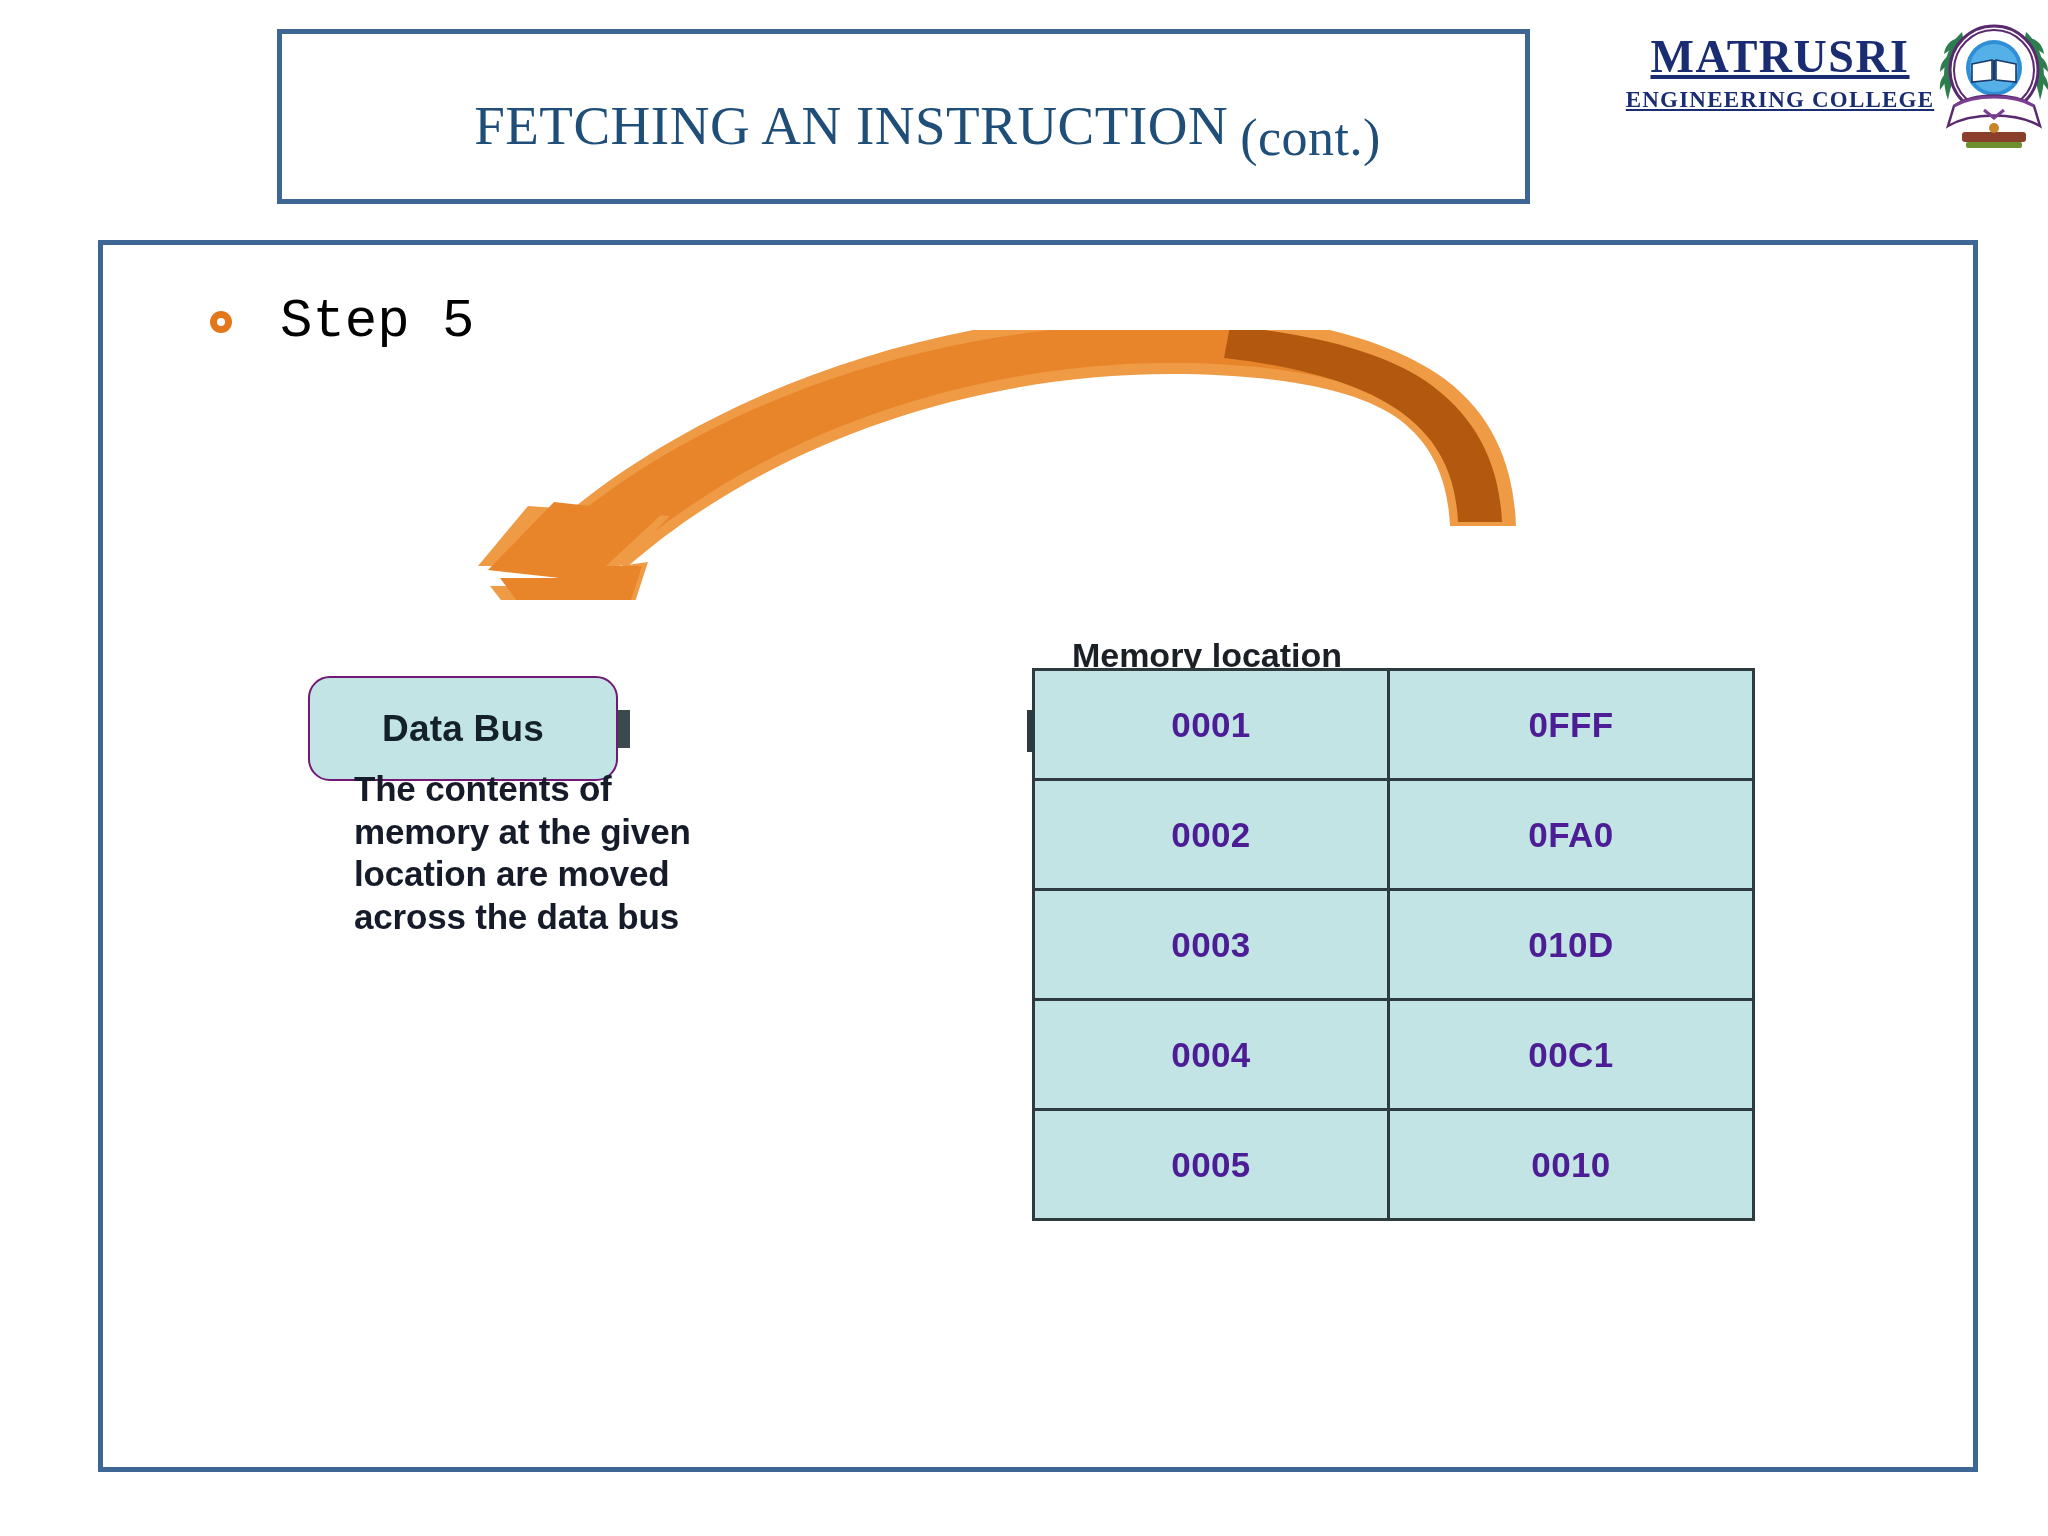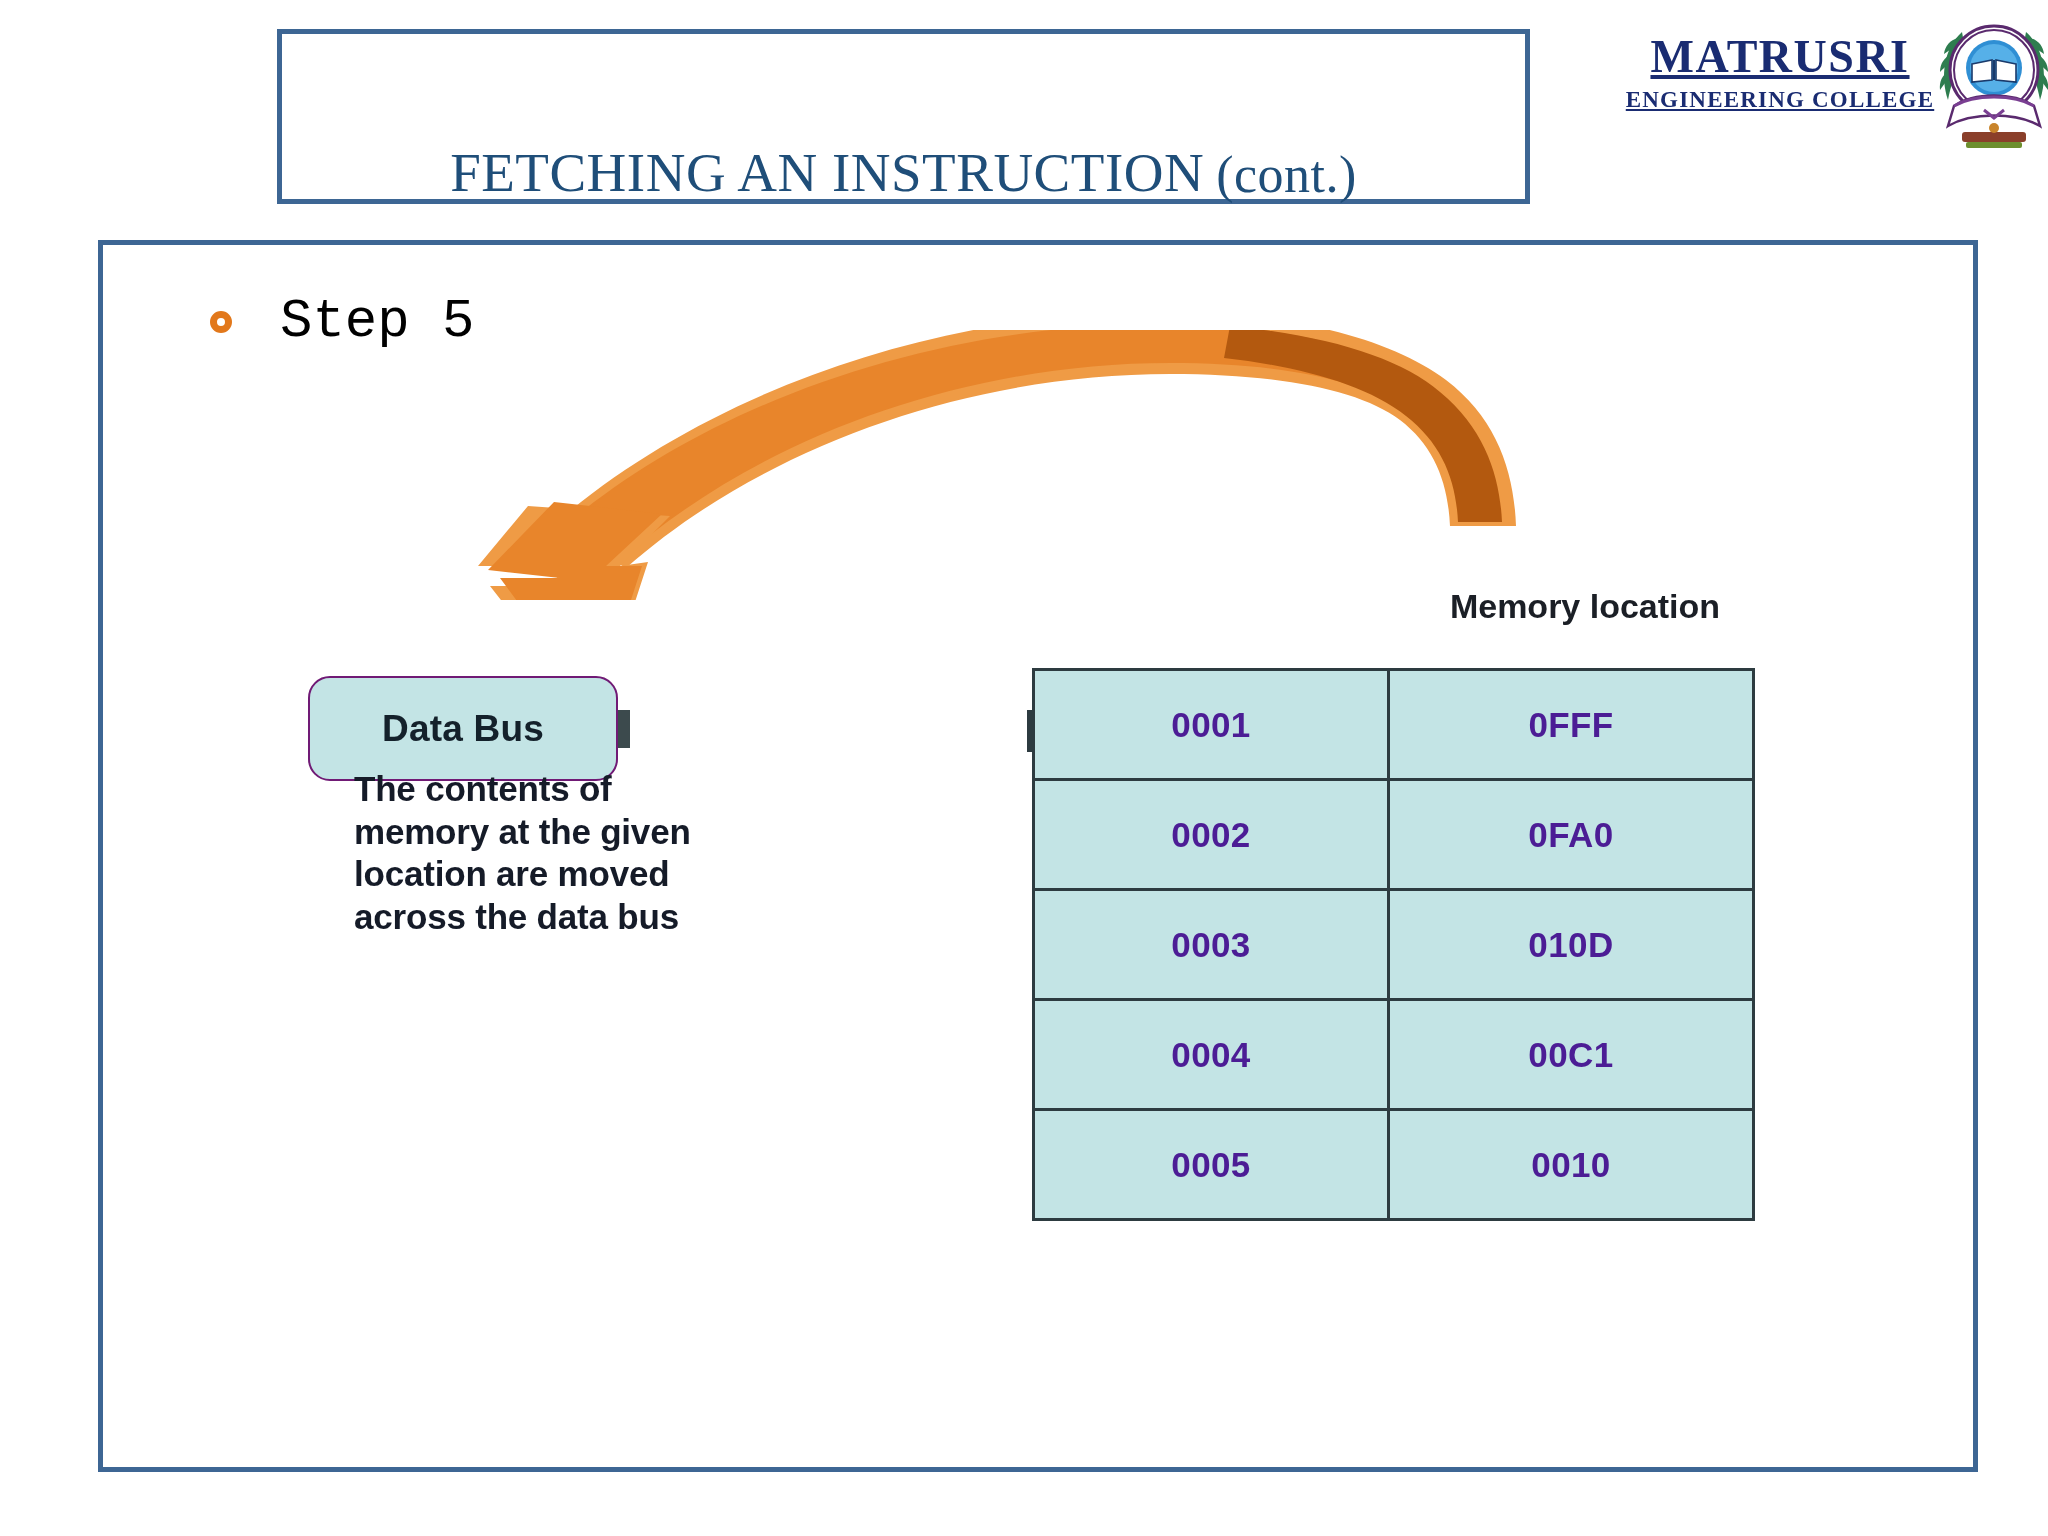--- a/index.html
+++ b/index.html
@@ -22,31 +22,32 @@
     top: 29px;
     width: 1253px;
     height: 175px;
     border: 5px solid #3d6694;
     background: #ffffff;
     box-sizing: border-box;
   }
   #title-text {
     position: absolute;
     left: 277px;
-    top: 29px;
+    top: 38px;
     width: 1253px;
     height: 175px;
     display: flex;
-    align-items: flex-end;
+    align-items: center;
     justify-content: center;
     color: #1f4e79;
     font-family: "Liberation Serif", serif;
     font-size: 55px;
     letter-spacing: 0.5px;
     white-space: nowrap;
+    padding-left: 24px;
   }
   #title-text .cont {
     font-size: 52px;
     margin-left: 12px;
     margin-top: 24px;
   }
 
   
   #logo {
     position: absolute;
@@ -167,27 +168,26 @@
     font-size: 35px;
     font-weight: bold;
     line-height: 1.22;
     letter-spacing: -0.2px;
   }
 
   
   #mem-headers {
     position: absolute;
     left: 1032px;
-    top: 587px;
+    top: 636px;
     width: 728px;
     display: flex;
     color: #1b1f26;
     font-size: 34px;
     font-weight: bold;
-    justify-content: flex-end;
   }
   #mem-headers .h-loc {
     width: 350px;
     text-align: center;
   }
   #mem-headers .h-con {
     width: 378px;
     text-align: center;
   }
 

